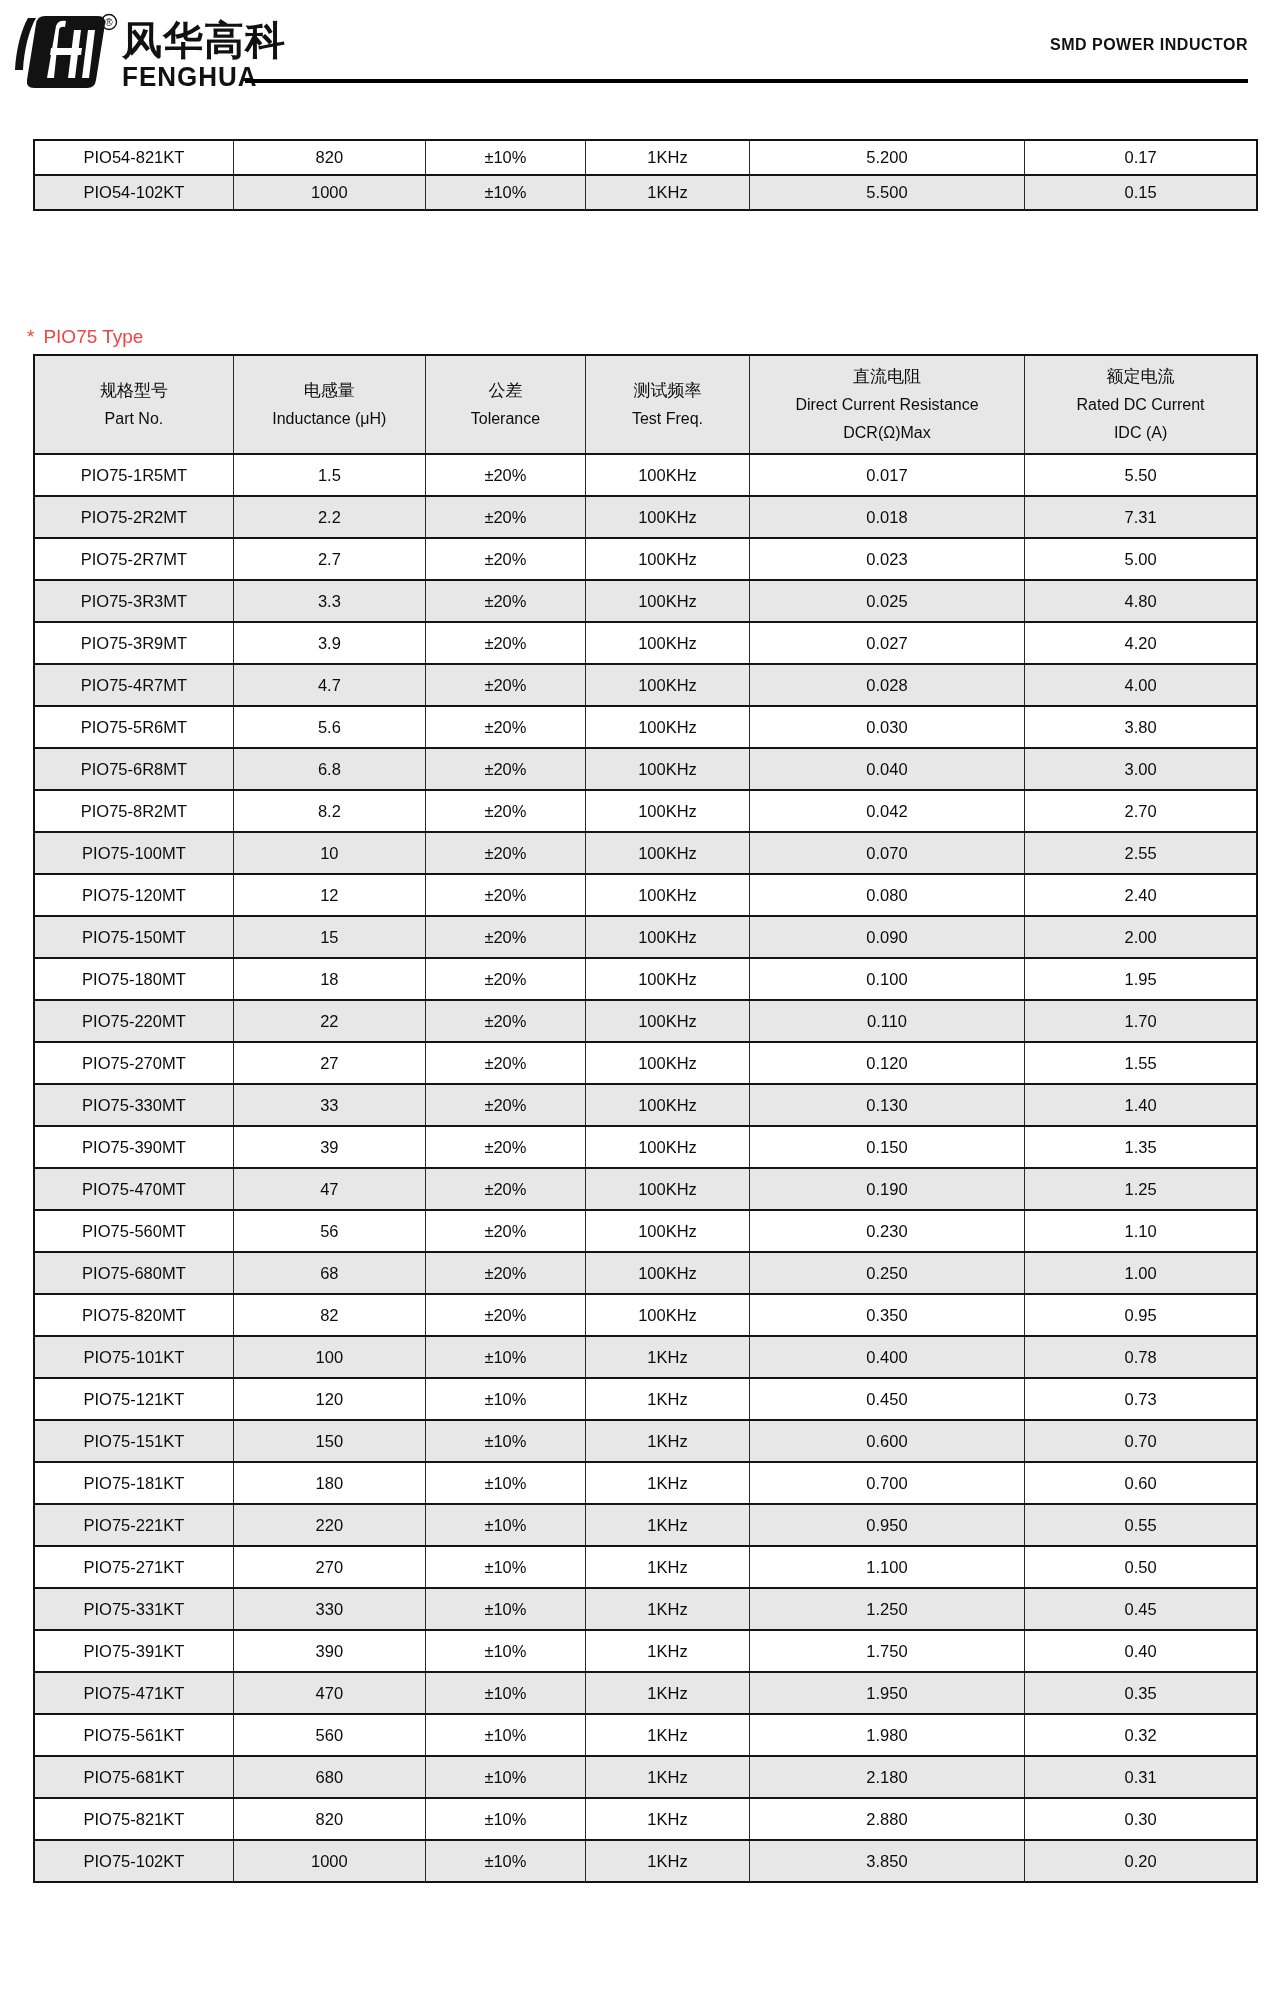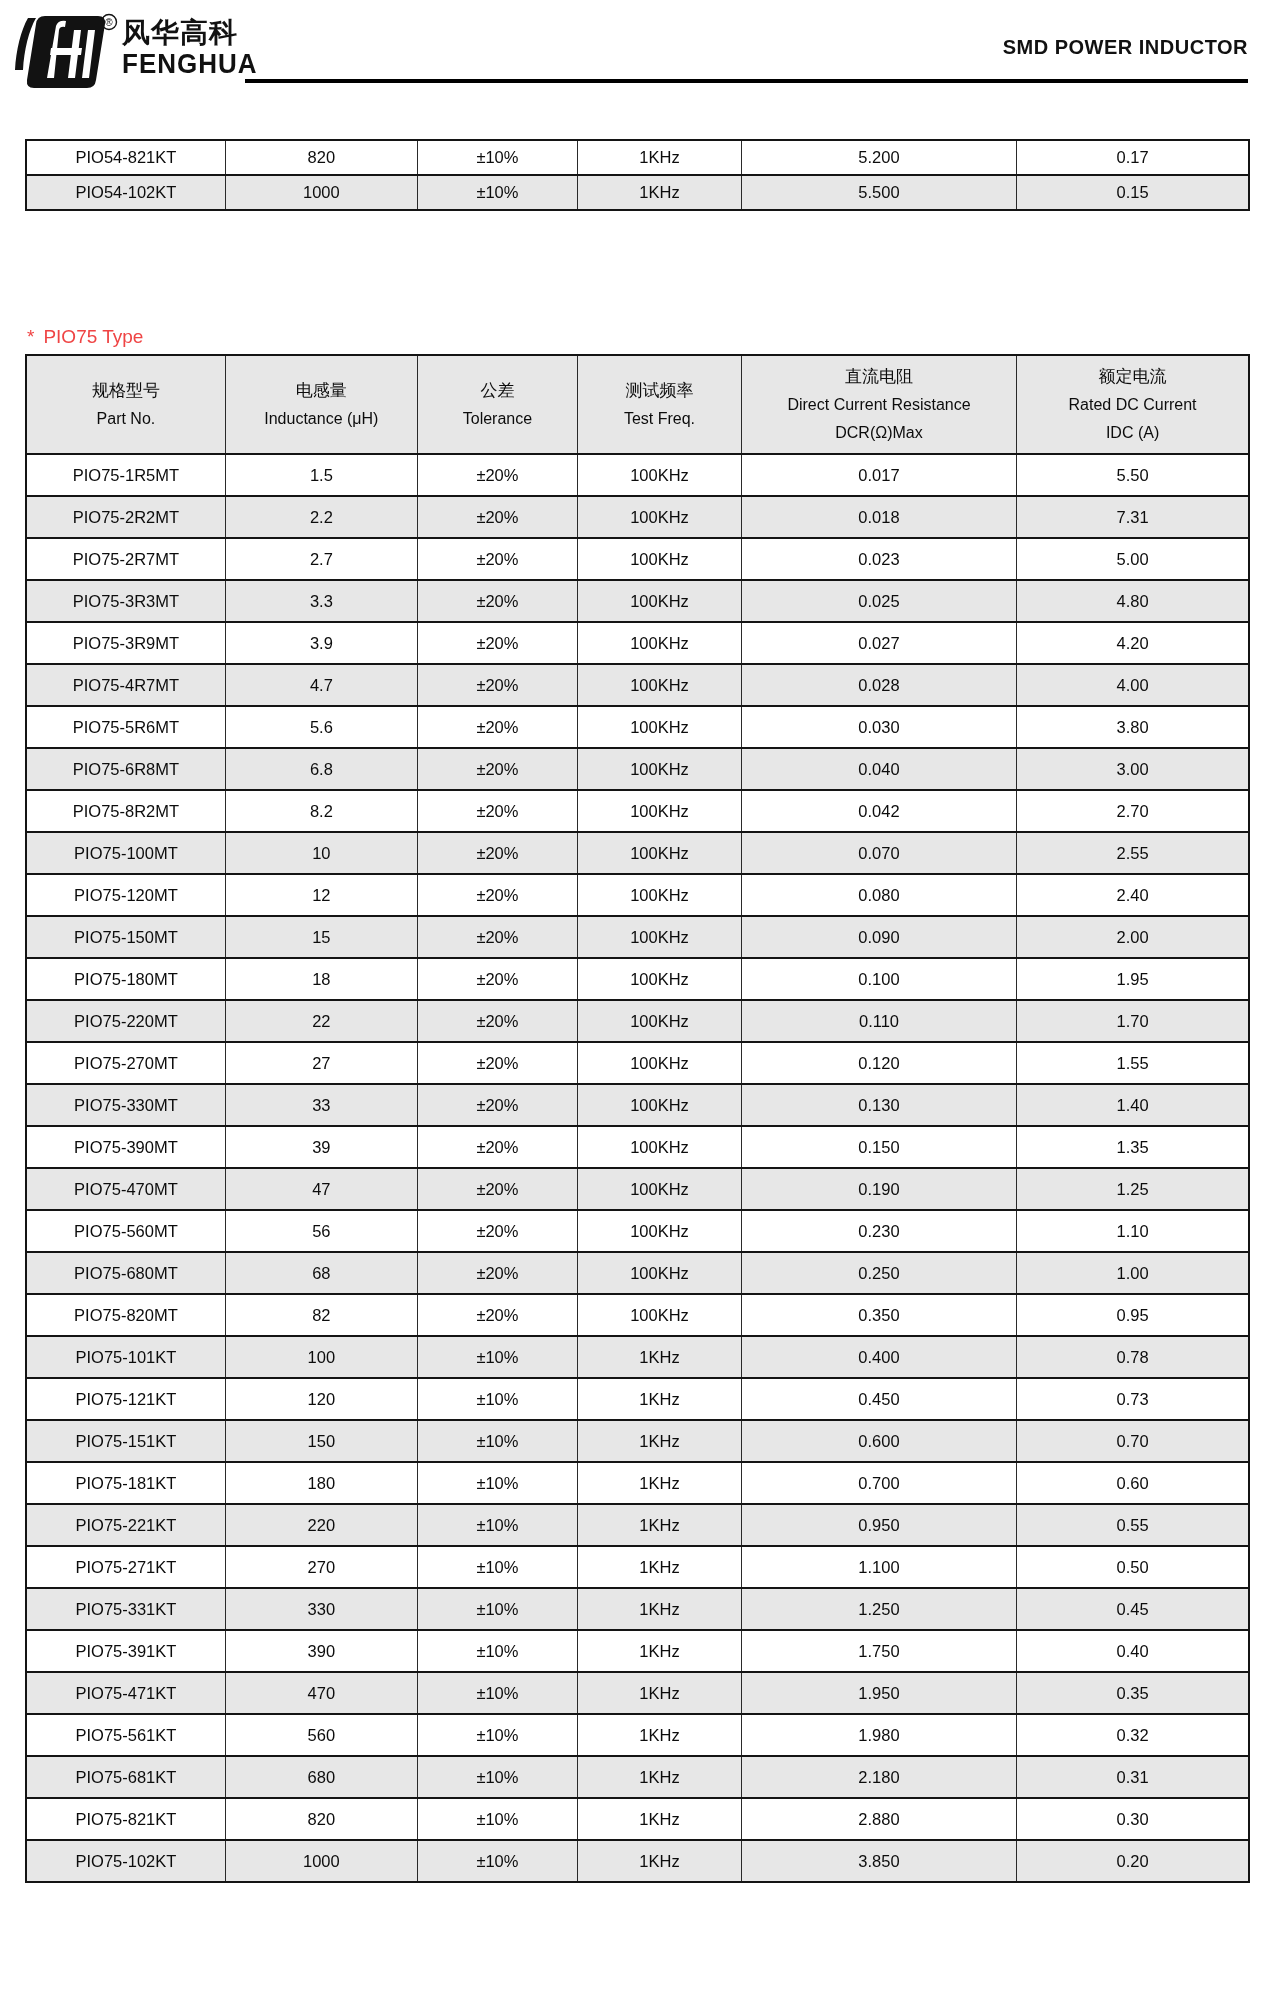--- a/index.html
+++ b/index.html
@@ -8,28 +8,28 @@
     width:1275px; height:2001px;
     font-family:"Liberation Sans","DejaVu Sans",sans-serif;
     color:#111;
   }
   .page { position:relative; width:1275px; height:2001px; background:#fff; overflow:hidden; }
 
   
   .hdr { position:absolute; left:0; top:0; width:100%; height:110px; }
   .logo-mark { position:absolute; left:12px; top:12px; }
   .brand { position:absolute; left:122px; top:18px; }
-  .brand-zh { font-size:28px; font-weight:bold; letter-spacing:1px; line-height:1.1; }
+  .brand-zh { font-size:40px; font-weight:bold; letter-spacing:1px; line-height:1.1; }
   .brand-en { font-size:26px; font-weight:bold; letter-spacing:1px; line-height:1.0; transform:scaleY(1.08); transform-origin:top left; }
-  .page-title { position:absolute; right:27px; top:36px; font-size:20px; font-weight:bold; letter-spacing:0.5px; }
+  .page-title { position:absolute; right:27px; top:36px; font-size:16px; font-weight:bold; letter-spacing:0.5px; }
   .rule { position:absolute; left:245px; right:27px; top:79px; height:4px; background:#000; }
 
   
   table.t {
-    position:absolute; left:25px; width:1225px;
+    position:absolute; left:33px; width:1225px;
     border-collapse:collapse; table-layout:fixed;
     border:2.5px solid #141414;
   }
   .t td, .t th {
     border-left:1.5px solid #2a2a2a; border-right:1.5px solid #2a2a2a;
     border-top:2px solid #141414; border-bottom:2px solid #141414;
     text-align:center; vertical-align:middle;
     font-size:16.5px; color:#0c0c0c;
     overflow:hidden; white-space:nowrap;
   }

